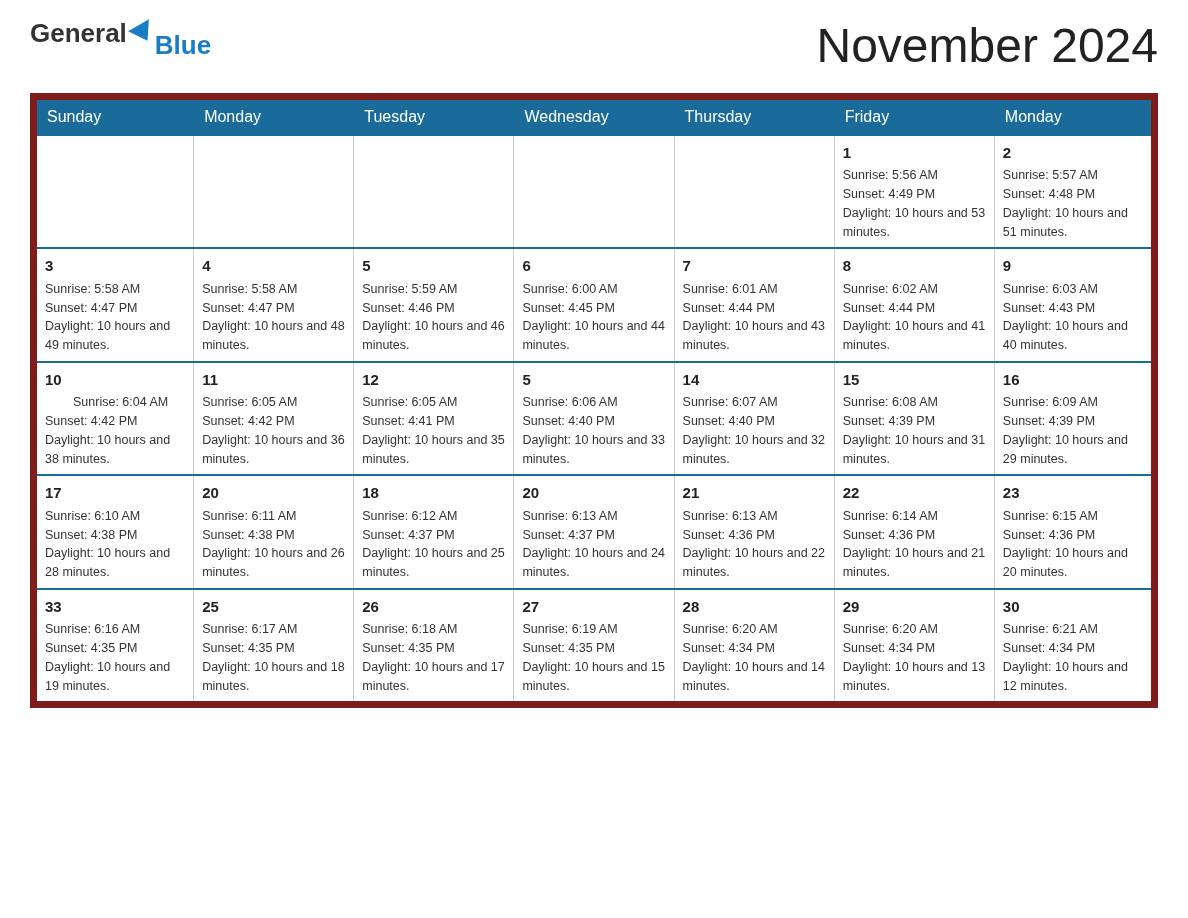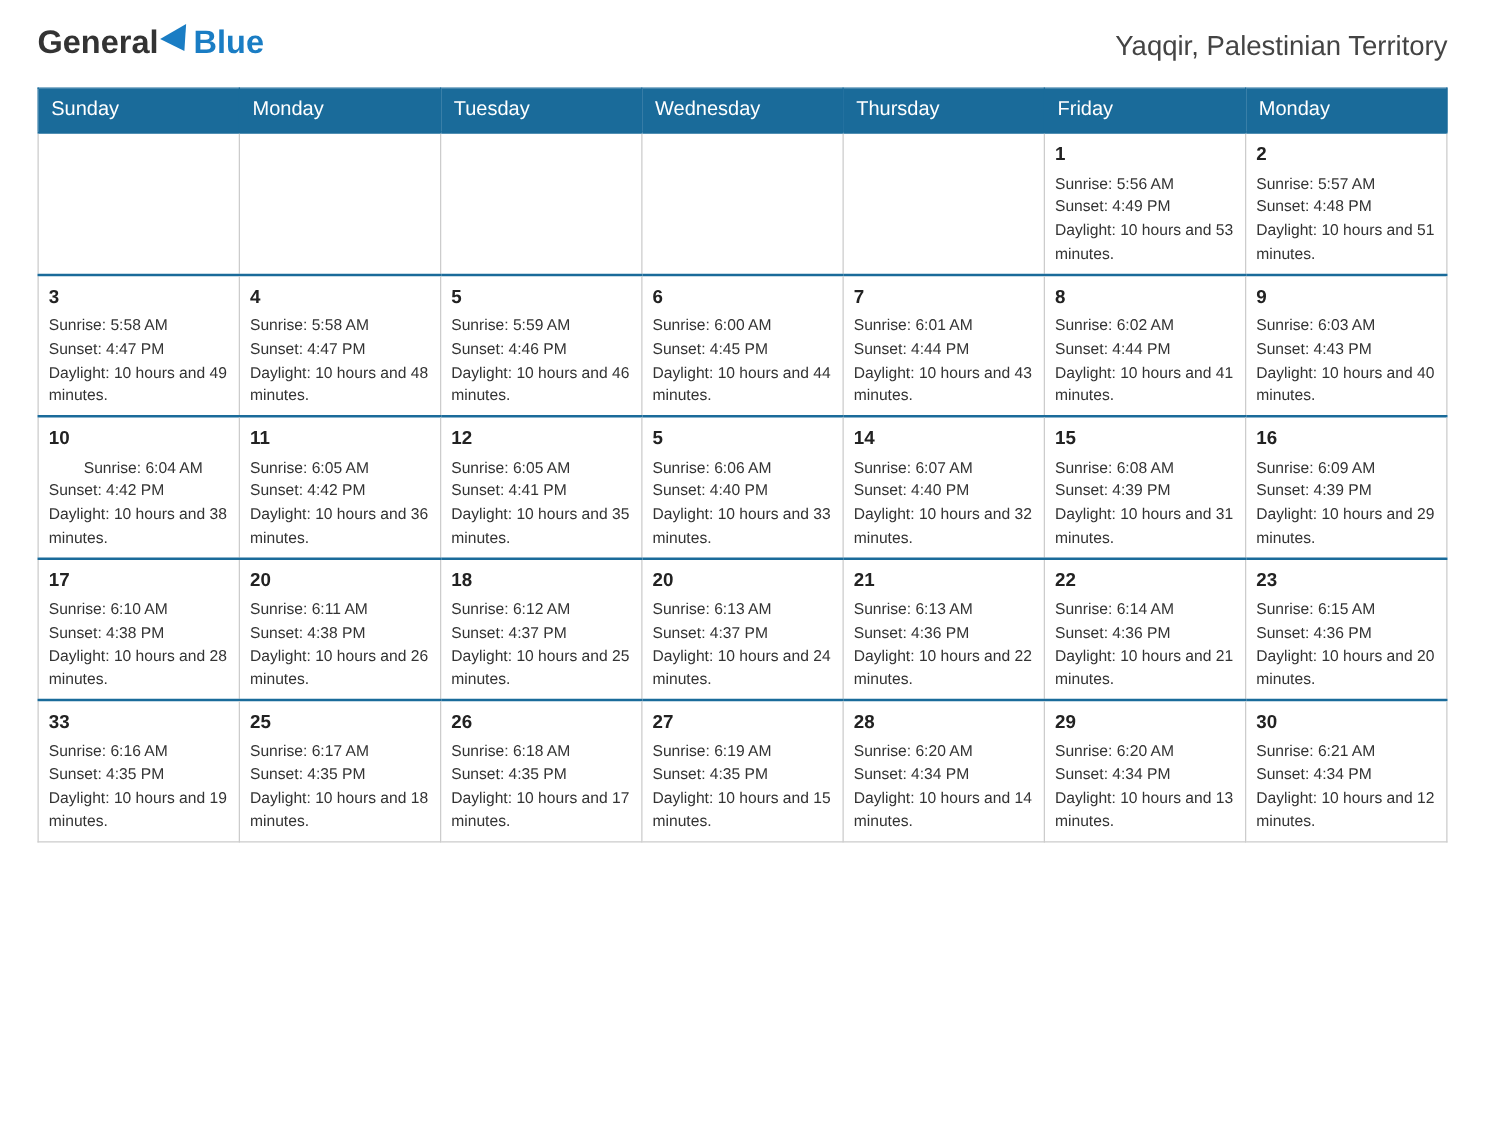--- a/index.html
+++ b/index.html
@@ -26,20 +26,21 @@
       color: #333;
       line-height: 1;
     }
     .logo-blue {
       font-size: 26px;
       font-weight: bold;
       color: #1a7dc4;
       line-height: 1;
       display: flex;
       align-items: center;
+      margin-top: 12px;
     }
     .logo-triangle {
       width: 0;
       height: 0;
       border-left: 12px solid transparent;
       border-right: 12px solid transparent;
       border-top: 18px solid #1a7dc4;
       margin-left: 4px;
       transform: rotate(-30deg);
       display: inline-block;
@@ -54,21 +55,21 @@
       line-height: 1.1;
     }
     .location-title {
       font-size: 22px;
       color: #444;
       margin-top: 4px;
     }
     .calendar-table {
       width: 100%;
       border-collapse: collapse;
-      border: 1px solid #7f1d1d;
+      border: 7px solid #7f1d1d;
     }
     .calendar-table th {
       background-color: #1a6b9a;
       color: #fff;
       text-align: left;
       padding: 8px 10px;
       font-size: 16px;
       font-weight: normal;
       border: 1px solid #1a6b9a;
     }
@@ -104,21 +105,21 @@
 <body>
 
 <div class="header">
   <div class="logo">
     <div class="logo-general">
       General<span class="logo-triangle"></span>
     </div>
     <div class="logo-blue">Blue</div>
   </div>
   <div class="title-block">
-    <div class="location-title">Yaqqir, Palestinian Territory</div>
+    <div class="month-title">November 2024</div>
   </div>
 </div>
 
 <table class="calendar-table">
   <thead>
     <tr>
     <th>Sunday</th>
         <th>Monday</th>
         <th>Tuesday</th>
         <th>Wednesday</th>

